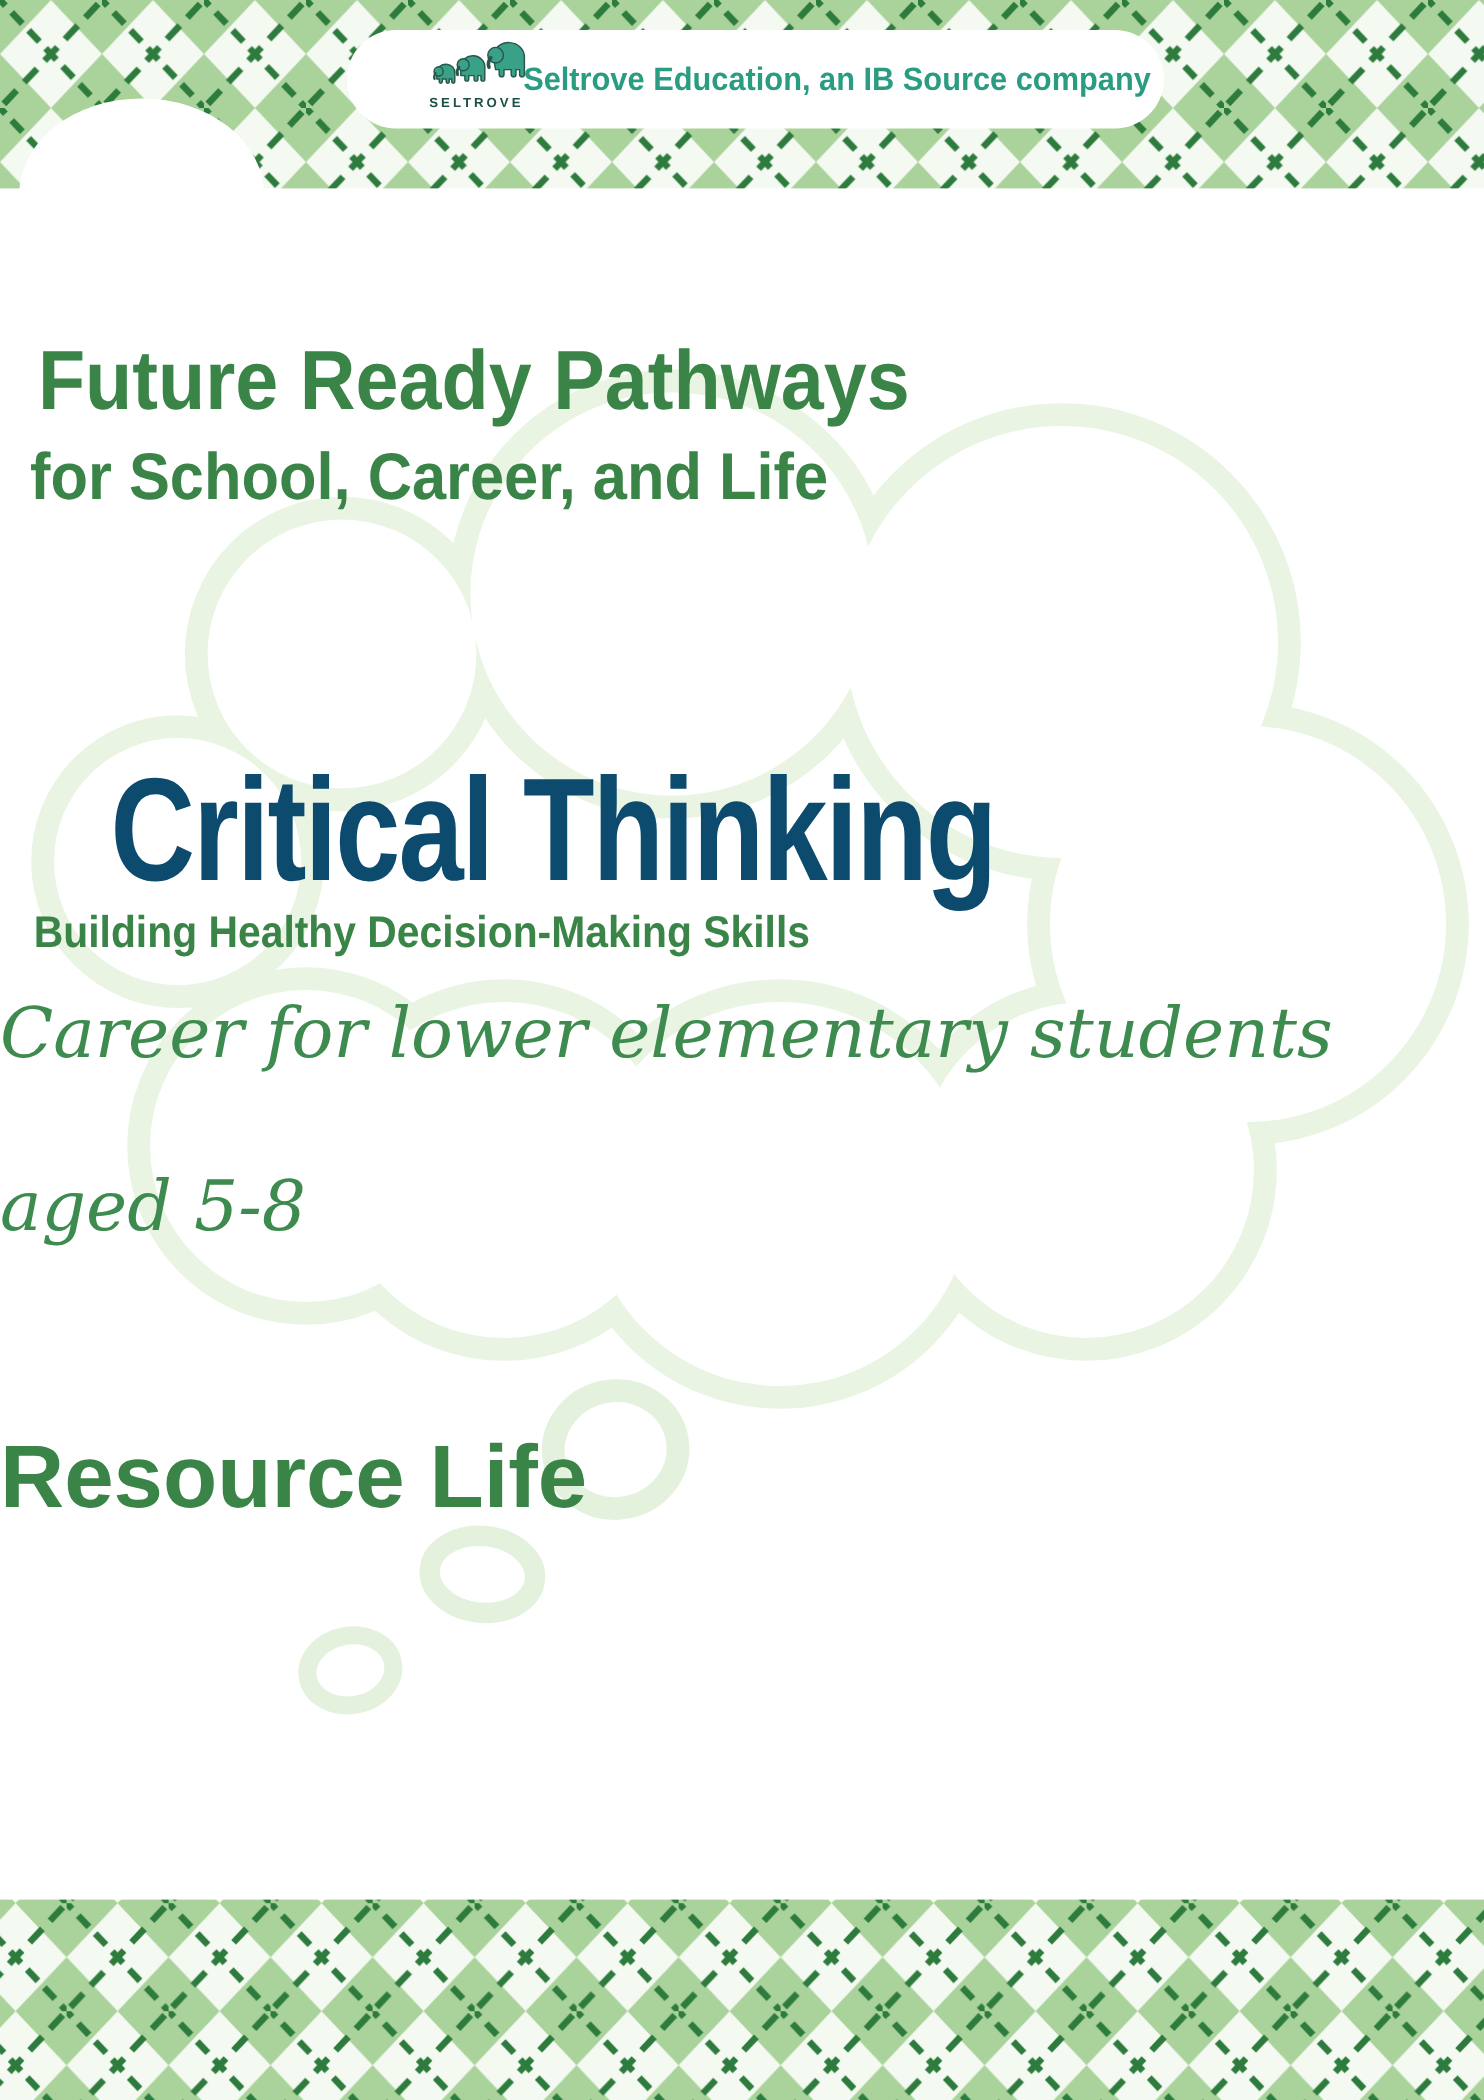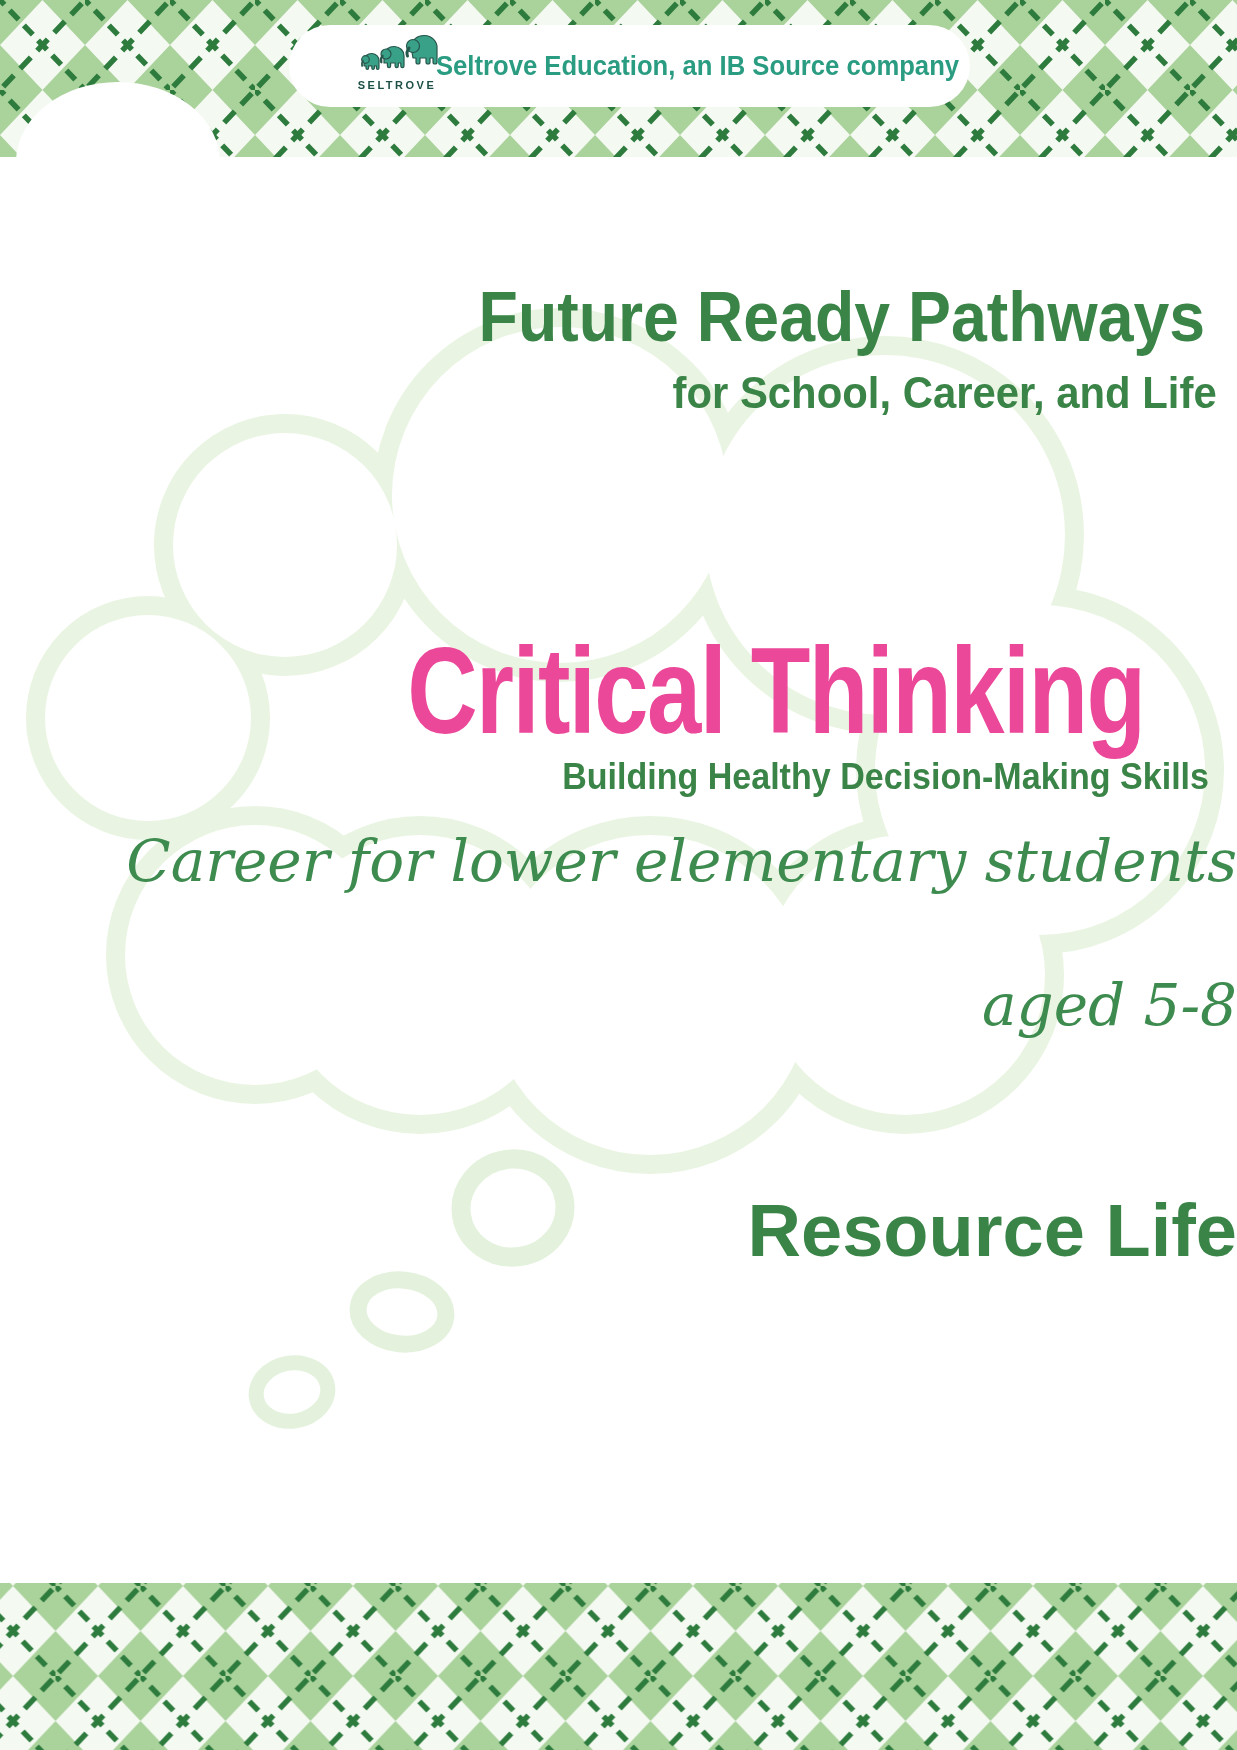--- a/index.html
+++ b/index.html
@@ -2,43 +2,43 @@
 <html><head>
 <meta charset="utf-8">
 <style>
   html,body{margin:0;padding:0;}
   body{
     width:1237px;height:1750px;position:relative;overflow:hidden;
     background:#ffffff;
     font-family:"Liberation Sans", sans-serif;
   }
   #bg-svg{position:absolute;left:0;top:0;width:1237px;height:1750px;z-index:0;}
-  .abs{position:absolute;left:0;right:0;text-align:right;}
+  .abs{position:absolute;left:0;right:16px;text-align:left;}
 
   
   .pill{
     position:absolute;left:289px;top:25px;width:681px;height:82px;
     background:#ffffff;border-radius:41px;z-index:3;
   }
   .pill-logo{position:absolute;left:62px;top:8px;width:92px;height:66px;}
   .pill-text{
     position:absolute;left:150px;right:14px;top:0;height:82px;
     display:flex;align-items:center;justify-content:center;
     font-weight:bold;font-size:27px;color:#2a9c81;
     transform:scaleX(.95);transform-origin:center;
     white-space:nowrap;
   }
 
   
   .t-green{color:#3a8447;font-weight:bold;white-space:nowrap;z-index:2;line-height:1;}
   .hero-line1{top:282px;font-size:70px;}
   .hero-line1 span{display:inline-block;transform:scaleX(.92);}
-  .hero-line2{top:370px;font-size:45px;}
+  .hero-line2{top:370px;font-size:55px;}
   .hero-line2 span{display:inline-block;transform:scaleX(.93);}
-  .cloud-heading{top:630px;font-size:122px;color:#ec4899;}
+  .cloud-heading{top:630px;font-size:122px;color:#0c4a6e;}
   .cloud-heading span{display:inline-block;transform:scaleX(.80);letter-spacing:-2px;}
   .cloud-subheading{top:758px;font-size:37px;}
   .cloud-subheading span{display:inline-block;transform:scaleX(.92);}
   .script{
     color:#3e8b4f;z-index:2;white-space:nowrap;
     font-family:"DejaVu Serif", serif;font-style:italic;line-height:1;
   }
   .script-line1{top:832px;font-size:58px;}
   .script-line2{top:958px;font-size:58px;margin-top:18px;}
   .footer-title{top:1194px;font-size:74px;}

